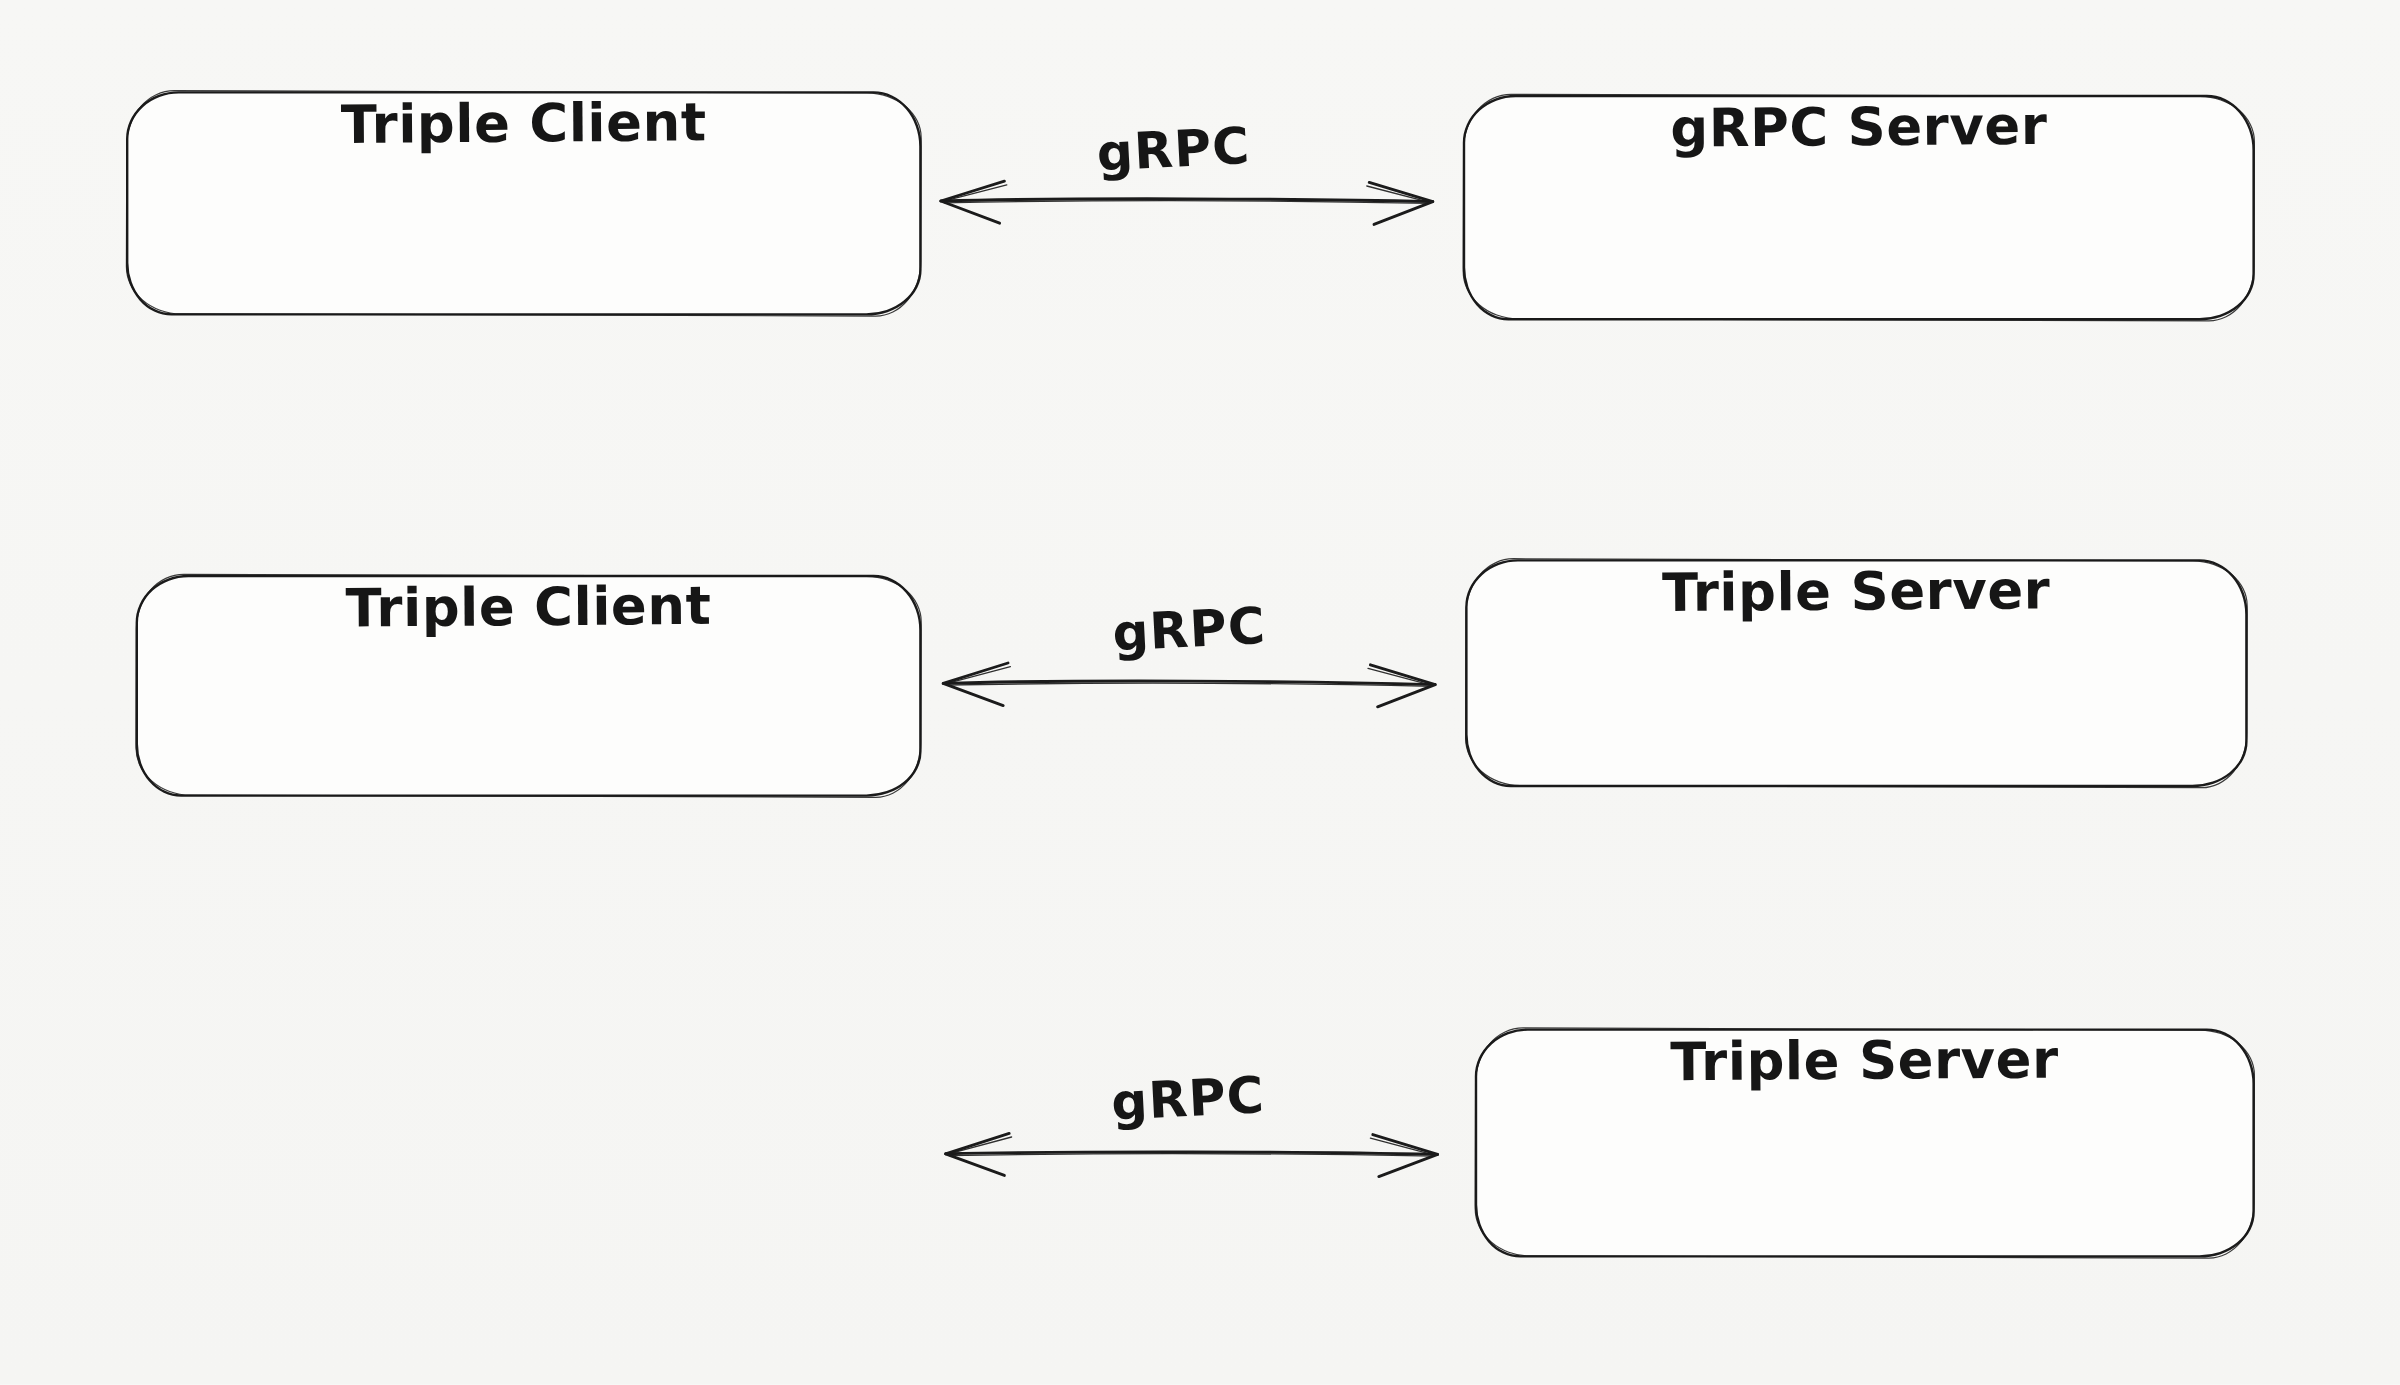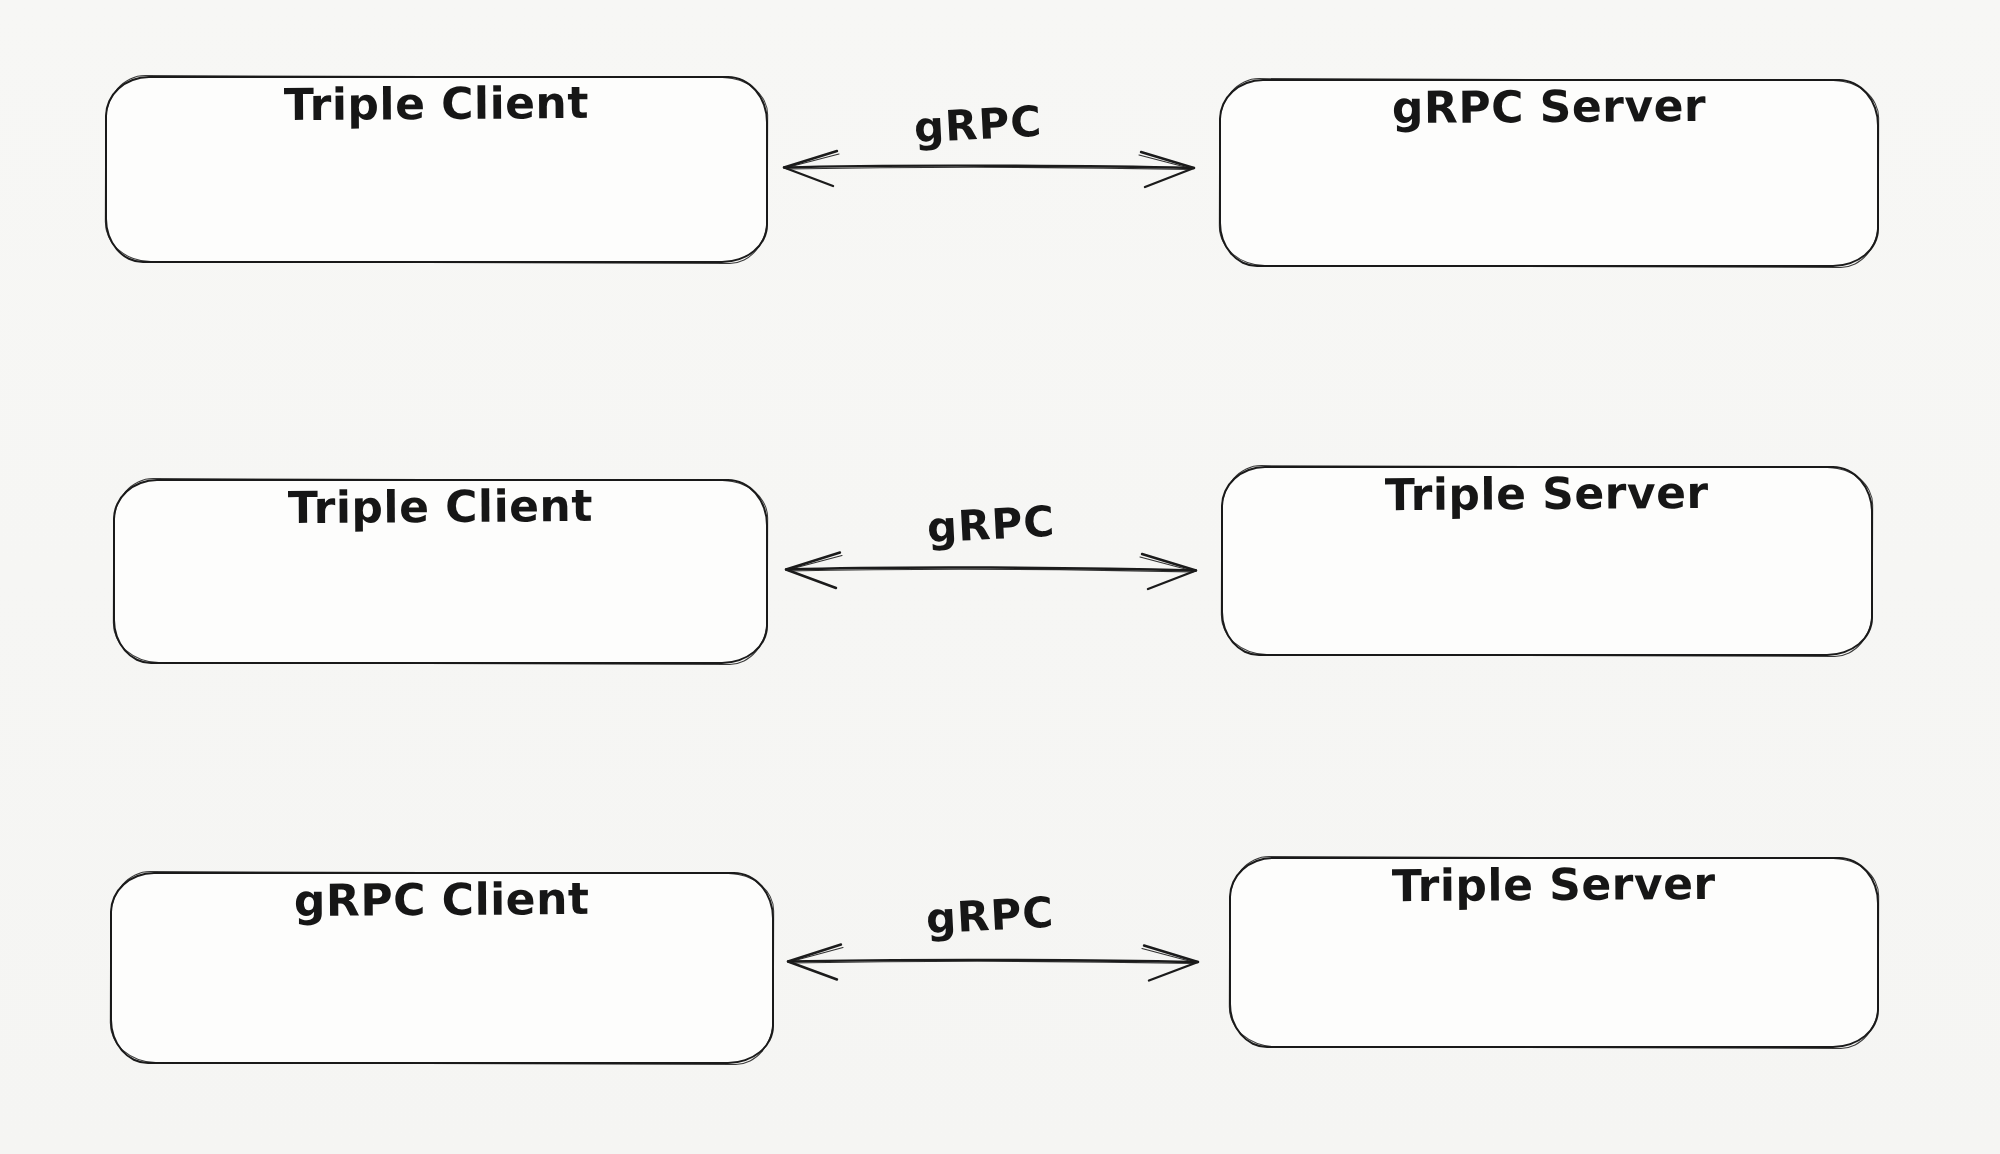--- a/index.html
+++ b/index.html
@@ -132,23 +132,20 @@
     <g>
       <path d="M415 24.5 L 361 8"></path>
       <path class="thin" d="M410 24.5 L 359 11"></path>
       <path d="M415 24.5 L 367 43"></path>
     </g>
   </svg>
   <div class="node" id="r2-right">
     <span class="node-label">Triple Server</span>
   </div>
 
-  <div class="node" id="r3-left">
-    <span class="node-label">gRPC Client</span>
-  </div>
   <div class="conn-label" id="label-3">gRPC</div>
   <svg class="arrow" id="arrow-3" viewBox="0 0 420 46">
     <path d="M6 23.5 C 115 21, 305 21.5, 414 24"></path>
     <path class="thin" d="M8 25 C 145 22.5, 285 23, 412 25.5"></path>
     <g>
       <path d="M5 23.5 L 58 6.5"></path>
       <path class="thin" d="M10 23 L 60 9.5"></path>
       <path d="M5 23.5 L 54 41.5"></path>
     </g>
     <g>

